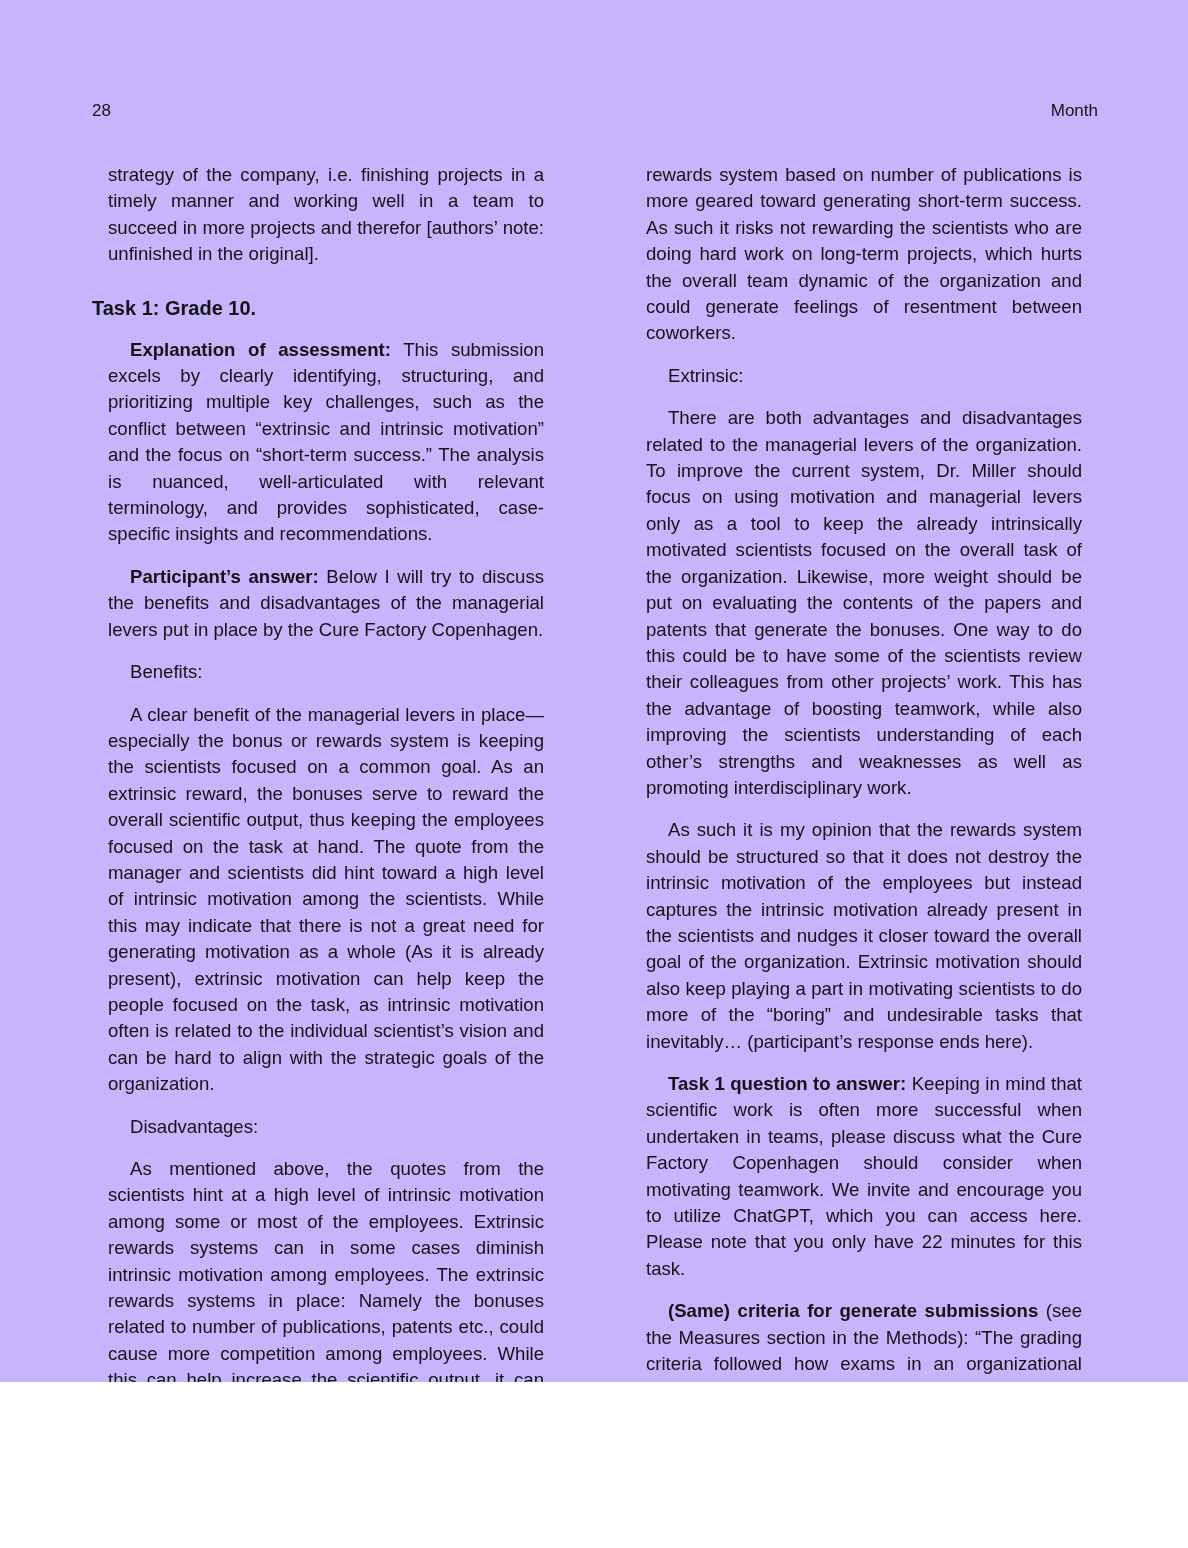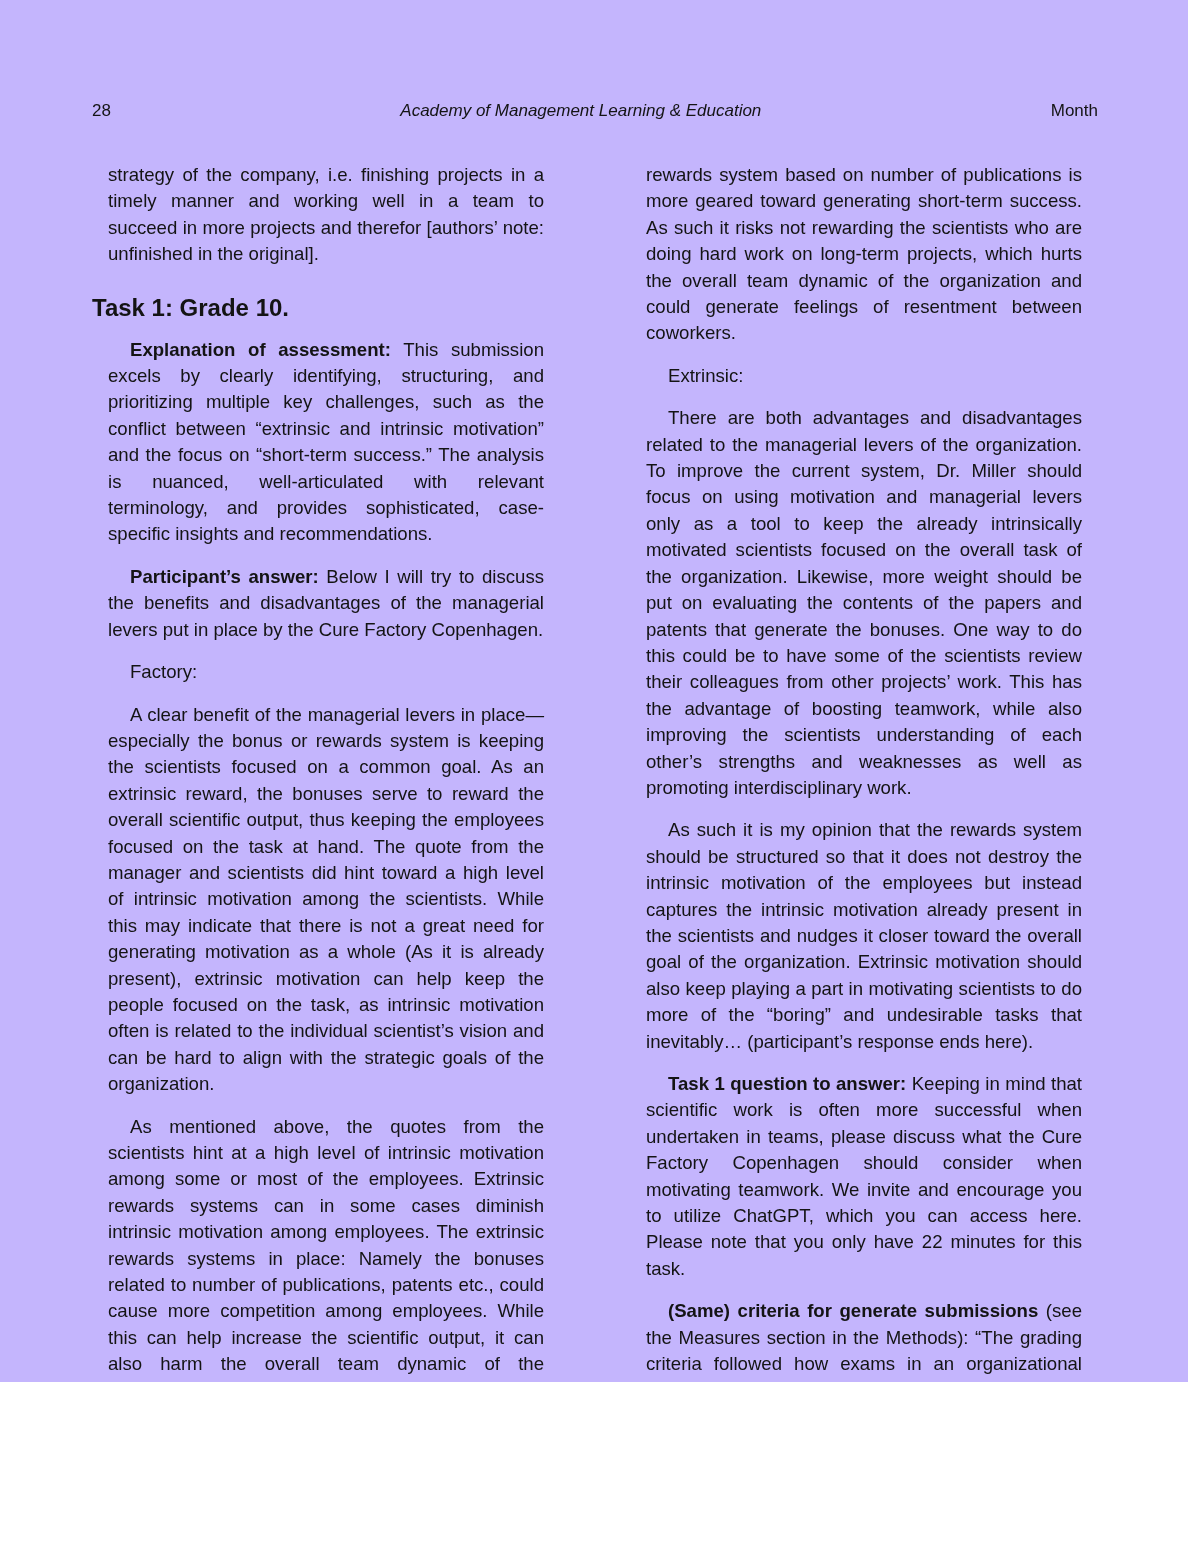--- a/index.html
+++ b/index.html
@@ -34,60 +34,60 @@
   }
   .col {
     width: 468px;
     font-size: 18.6px;
     line-height: 26.4px;
     text-align: justify;
   }
   .col p { margin: 16px; }
   .col p.indent { text-indent: 22px; }
   .col h3 {
-    font-size: 24px;
+    font-size: 20px;
     font-weight: bold;
     text-align: left;
     margin: 28px 0 17px 0;
     line-height: 24px;
   }
   .col b.lead { font-weight: bold; }
 </style>
 </head>
 <body>
 
 <div class="page">
 
   <div class="running-head">
     <span>28</span>
-    <span class="journal">Academy of Management Learning &amp; Education</span>
     <span>Month</span>
   </div>
 
   <div class="body-cols">
 
     <div class="col">
       <p class="para">strategy of the company, i.e. finishing projects in a timely manner and working well in a team to succeed in more projects and therefor [authors’ note: unfinished in the original].</p>
 
       <h3>Task 1: Grade 10.</h3>
 
       <p class="para indent">
         <b class="lead">Explanation of assessment:</b>
         <span>This submission excels by clearly identifying, structuring, and prioritizing multiple key challenges, such as the conflict between “extrinsic and intrinsic motivation” and the focus on “short-term success.” The analysis is nuanced, well-articulated with relevant terminology, and provides sophisticated, case-specific insights and recommendations.</span>
       </p>
 
       <p class="para indent">
         <b class="lead">Participant’s answer:</b>
         <span>Below I will try to discuss the benefits and disadvantages of the managerial levers put in place by the Cure Factory Copenhagen.</span>
       </p>
 
-      <p class="para indent">Factory:</p>
+      <p class="para indent">Benefits:</p>
 
       <p class="para indent">A clear benefit of the managerial levers in place—especially the bonus or rewards system is keeping the scientists focused on a common goal. As an extrinsic reward, the bonuses serve to reward the overall scientific output, thus keeping the employees focused on the task at hand. The quote from the manager and scientists did hint toward a high level of intrinsic motivation among the scientists. While this may indicate that there is not a great need for generating motivation as a whole (As it is already present), extrinsic motivation can help keep the people focused on the task, as intrinsic motivation often is related to the individual scientist’s vision and can be hard to align with the strategic goals of the organization.</p>
 
+      <p class="para indent">Disadvantages:</p>
 
       <p class="para indent">As mentioned above, the quotes from the scientists hint at a high level of intrinsic motivation among some or most of the employees. Extrinsic rewards systems can in some cases diminish intrinsic motivation among employees. The extrinsic rewards systems in place: Namely the bonuses related to number of publications, patents etc., could cause more competition among employees. While this can help increase the scientific output, it can also harm the overall team dynamic of the organization. An example of this can be seen with the scientist who mentioned how one of the men he worked with barely contributed to a project, yet took all the credit. It is easy to see how this problem arises when bonuses are only decided on the basis of the number of publications and patents of the individual employee. As such “free riders” only need to get their name on a publication to get the rewards.</p>
 
     </div>
 
     <div class="col">
       <p class="para">rewards system based on number of publications is more geared toward generating short-term success. As such it risks not rewarding the scientists who are doing hard work on long-term projects, which hurts the overall team dynamic of the organization and could generate feelings of resentment between coworkers.</p>
 
       <p class="para indent">Extrinsic:</p>
 

